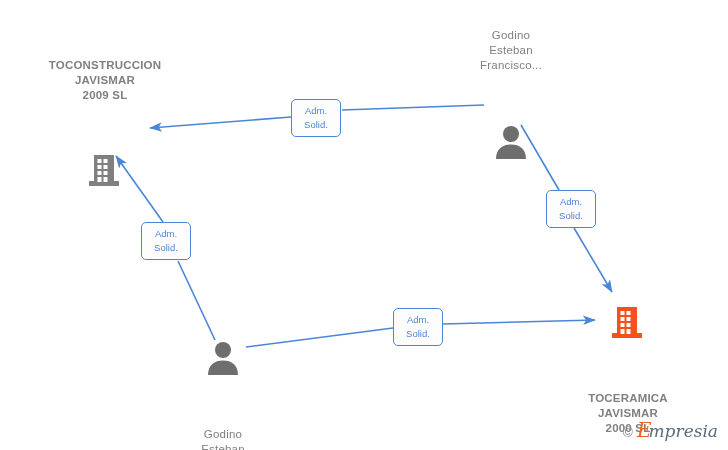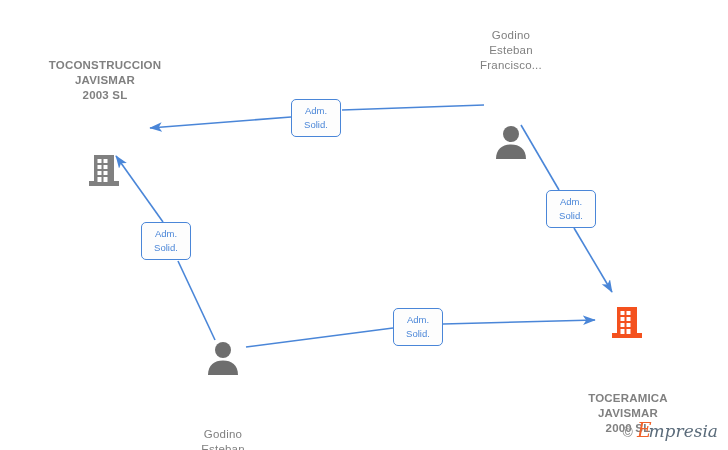--- a/index.html
+++ b/index.html
@@ -148,21 +148,21 @@
   </div>
 
   <div class="edge-label" style="left:393px; top:308px;">
     <span>Adm.</span>
     <span>Solid.</span>
   </div>
 
   <div class="node" style="left:25px; top:58px;">
     <div class="node-label company">TOCONSTRUCCION
 JAVISMAR
-2003 SL</div>
+2009 SL</div>
     <div class="icon-wrap" style="margin-top:4px;">
       <svg viewBox="0 0 40 40" width="40" height="40" xmlns="http://www.w3.org/2000/svg">
         <rect x="9" y="4" width="20" height="30" fill="#808080"></rect>
         <rect x="4" y="30" width="30" height="5" fill="#808080"></rect>
         <rect x="12.5" y="8" width="4" height="4" fill="#ffffff"></rect>
         <rect x="18.5" y="8" width="4" height="4" fill="#ffffff"></rect>
         <rect x="12.5" y="14" width="4" height="4" fill="#ffffff"></rect>
         <rect x="18.5" y="14" width="4" height="4" fill="#ffffff"></rect>
         <rect x="12.5" y="20" width="4" height="4" fill="#ffffff"></rect>
         <rect x="18.5" y="20" width="4" height="4" fill="#ffffff"></rect>

